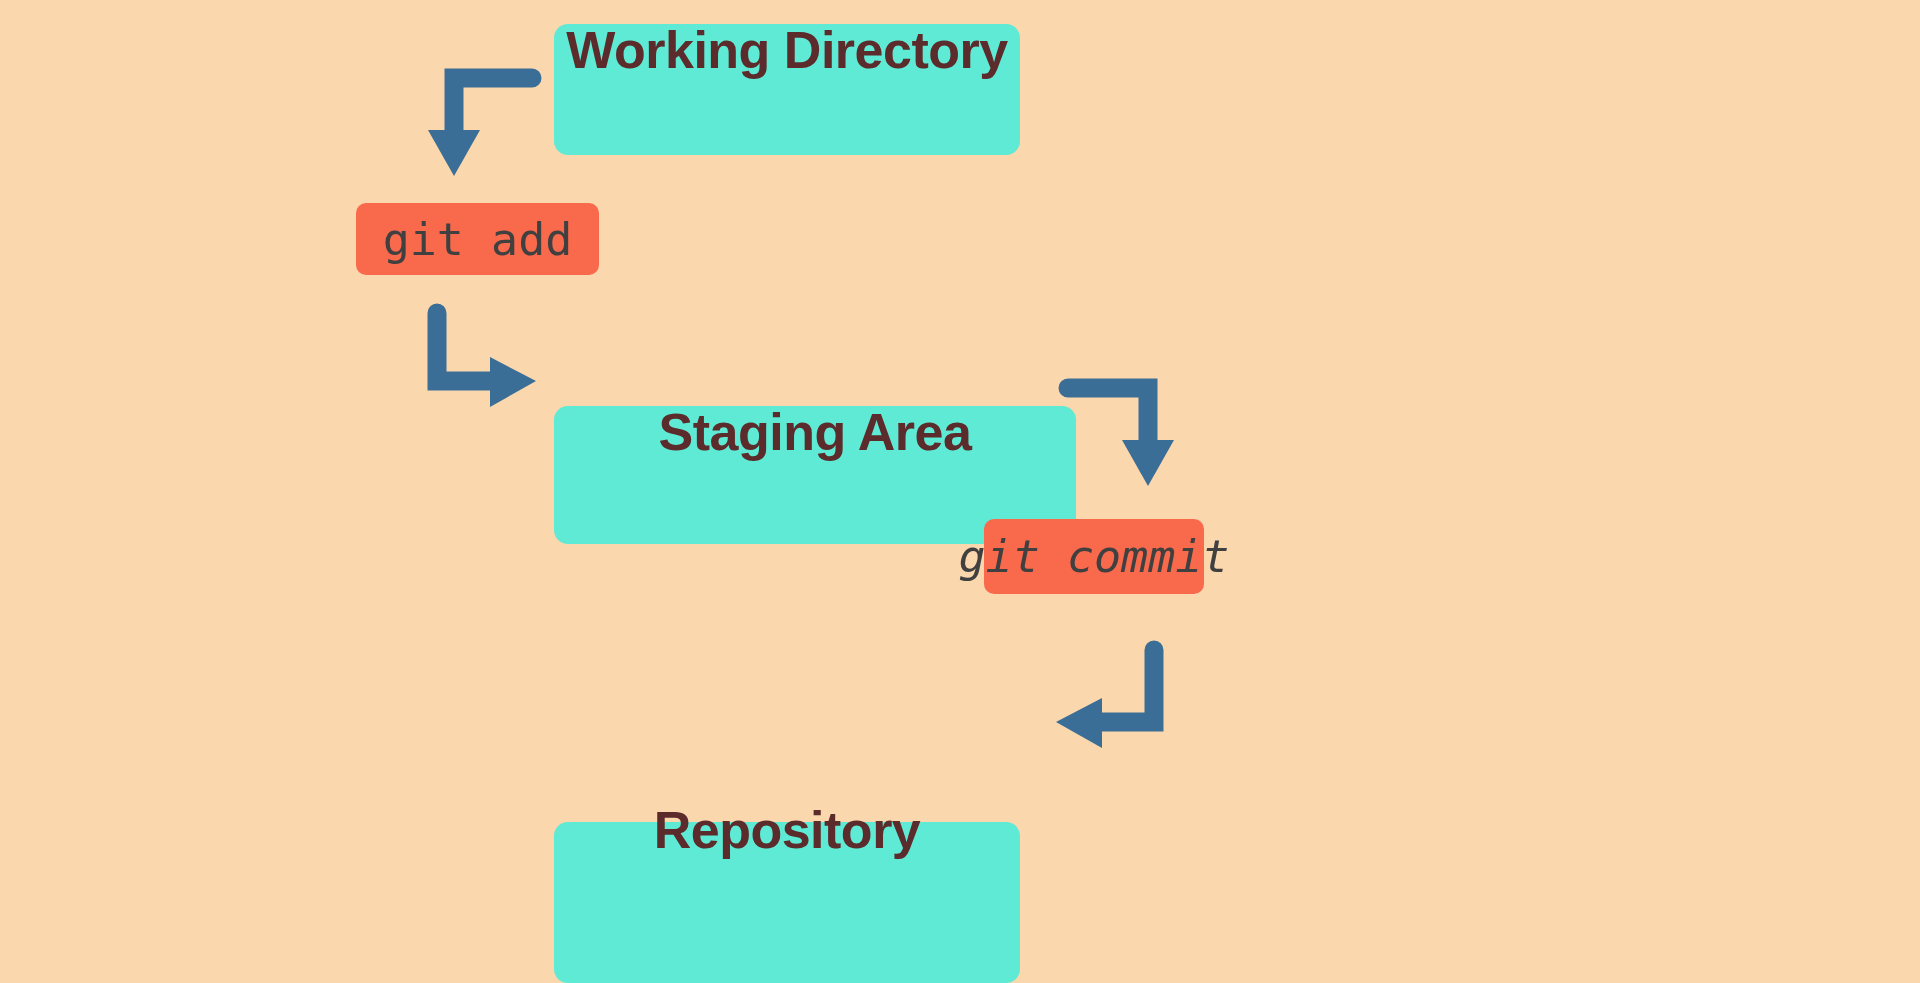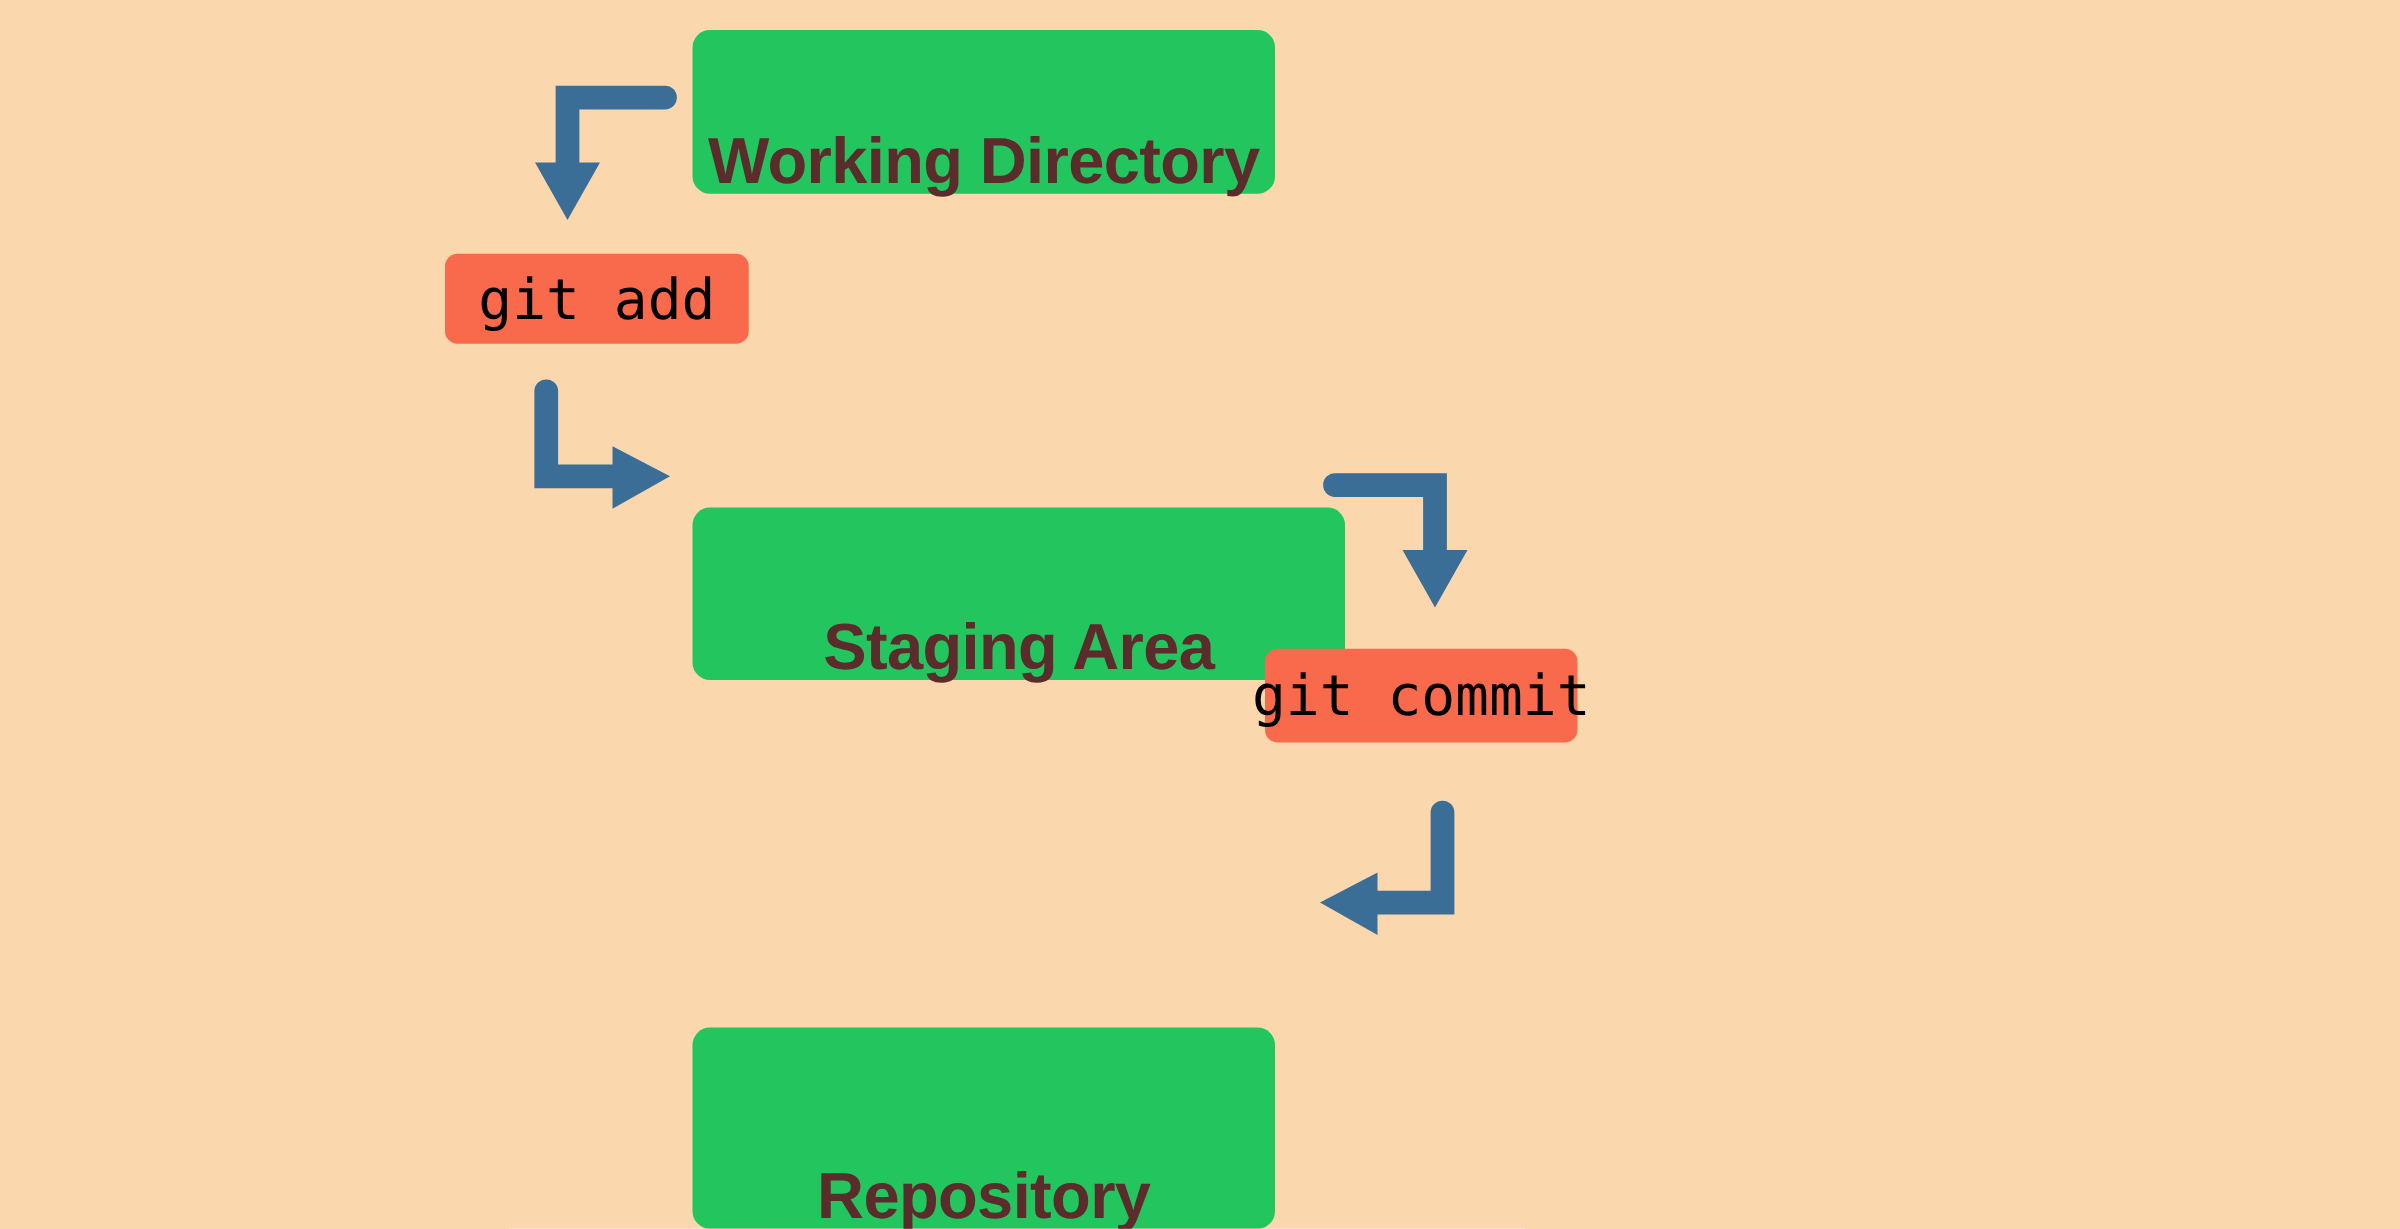--- a/index.html
+++ b/index.html
@@ -17,24 +17,24 @@
   #diagram-canvas {
     position: relative;
     width: 1920px;
     height: 983px;
     background: #FBD7AE;
   }
 
   
   .stage-box {
     position: absolute;
-    background: #22c55e;
+    background: #5eead4;
     border-radius: 14px;
     display: flex;
-    align-items: flex-end;
+    align-items: flex-start;
     justify-content: center;
     box-sizing: border-box;
   }
   .stage-label {
     font-family: "Liberation Sans", sans-serif;
     font-weight: 700;
     font-size: 52px;
     color: #5C2B2B;
     letter-spacing: -0.5px;
     white-space: nowrap;
@@ -70,36 +70,37 @@
     border-radius: 10px;
     display: flex;
     align-items: center;
     justify-content: center;
     box-sizing: border-box;
   }
   .command-label {
     font-family: "DejaVu Sans Mono", "Liberation Mono", monospace;
     font-weight: 400;
     font-size: 45px;
-    color: #000000;
+    color: #404040;
     white-space: nowrap;
     line-height: 1;
   }
 
   #chip-git-add {
     left: 356px;
     top: 203px;
     width: 243px;
     height: 72px;
   }
   #chip-git-commit {
-    left: 1012px;
+    left: 984px;
     top: 519px;
-    width: 250px;
+    width: 220px;
     height: 75px;
+    font-style: italic;
   }
 
   
   .arrow-svg {
     position: absolute;
     overflow: visible;
   }
   #arrow-working-to-add   { left: 420px;  top: 58px;  width: 120px; height: 125px; }
   #arrow-add-to-staging   { left: 418px;  top: 303px; width: 125px; height: 105px; }
   #arrow-staging-to-commit{ left: 1058px; top: 368px; width: 120px; height: 125px; }

